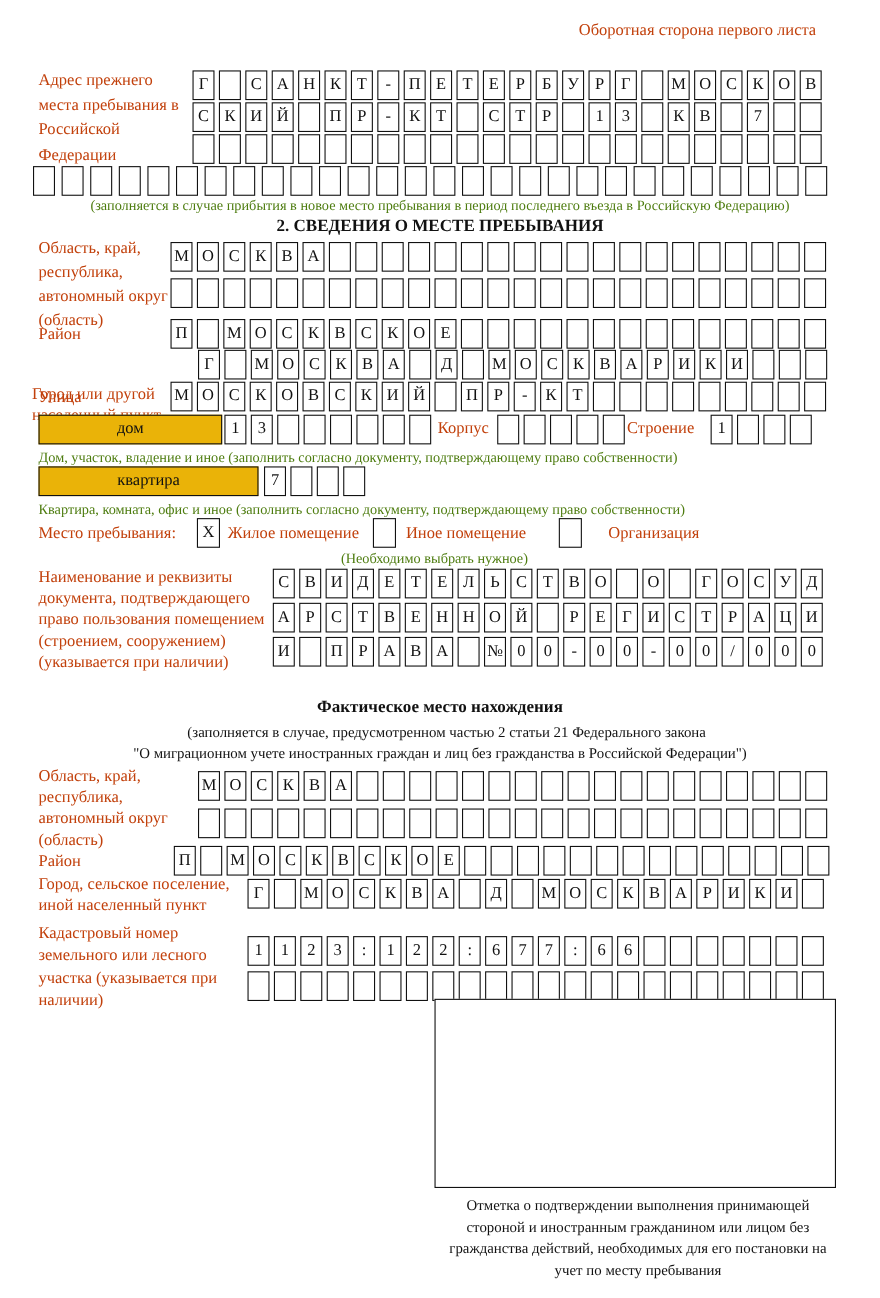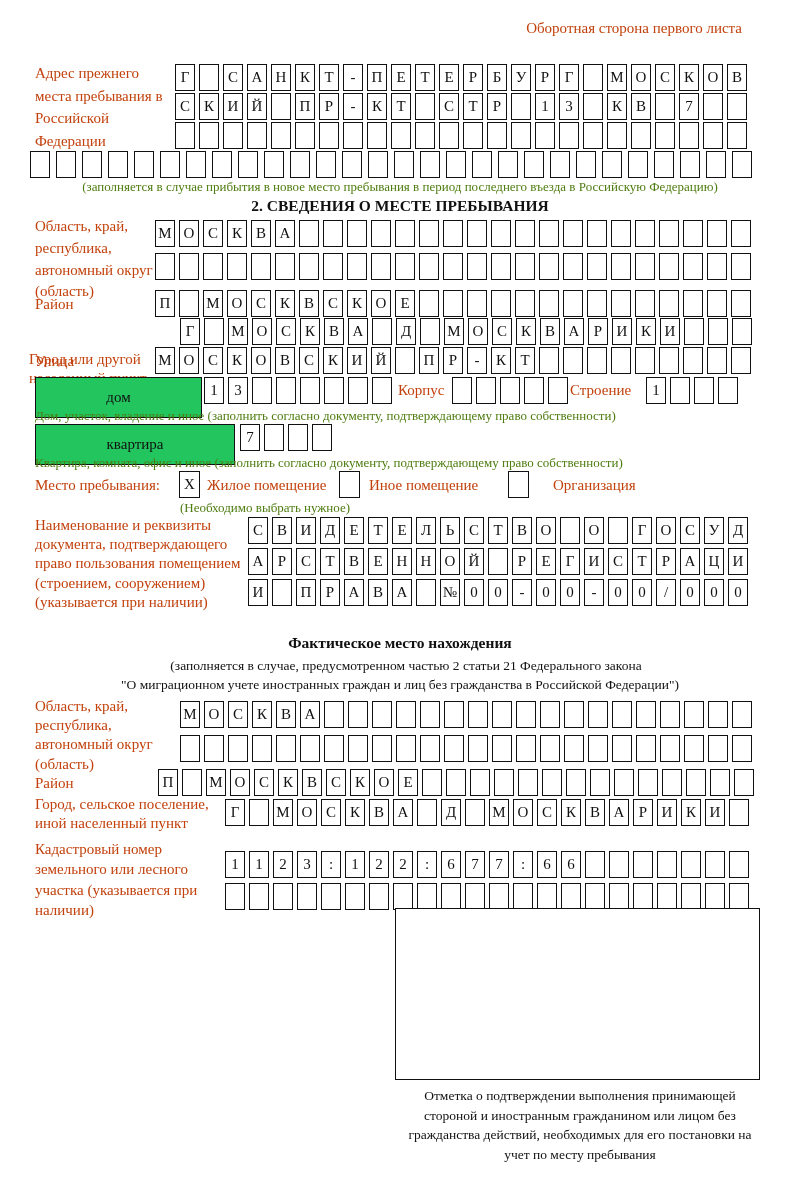--- a/index.html
+++ b/index.html
@@ -23,23 +23,23 @@
   .cellrow.wide { gap: 6px; }
   .cellcol { display: flex; flex-direction: column; }
   .cell {
     width: 20px; height: 27px;
     border: 1.5px solid #111;
     display: flex; align-items: center; justify-content: center;
     font-size: 15px; font-family: "Liberation Serif", serif;
     flex: 0 0 auto; background: #fff;
   }
   .longbox {
-    height: 41px; border: 1.5px solid #111;
+    height: 27px; border: 1.5px solid #111;
     display: flex; align-items: center; justify-content: center;
-    font-size: 15px; background: #22c55e;
+    font-size: 15px; background: #eab308;
   }
   .checkbox {
     width: 21px; height: 27px; border: 1.5px solid #111;
     display: flex; align-items: center; justify-content: center;
     font-size: 15px; background: #fff;
   }
   .stampbox { border: 1.5px solid #111; background: #fff; }
 </style>
 </head>
 <body>
@@ -344,21 +344,21 @@
     </div>
   <div class="abs note" style="left:35px; top:455px;">Квартира, комната, офис и иное (заполнить согласно документу, подтверждающему право собственности)</div>
 
   <div class="abs lbl" style="left:35px; top:475px;">Место пребывания:</div>
   <div class="abs checkbox" style="left:179px; top:471px;">X</div>
   <div class="abs lbl" style="left:207px; top:475px;">Жилое помещение</div>
   <div class="abs checkbox" style="left:339px; top:471px;"></div>
   <div class="abs lbl" style="left:369px; top:475px;">Иное помещение</div>
   <div class="abs checkbox" style="left:508px; top:471px;"></div>
   <div class="abs lbl" style="left:553px; top:475px;">Организация</div>
-  <div class="abs note" style="left:180px; top:500px; width:300px; text-align:left;">(Необходимо выбрать нужное)</div>
+  <div class="abs note" style="left:180px; top:500px; width:300px; text-align:right;">(Необходимо выбрать нужное)</div>
 
   <div class="abs lbl" style="left:35px; top:516px; width:206px; line-height:1.28;">Наименование и реквизиты документа, подтверждающего право пользования помещением (строением, сооружением) (указывается при наличии)</div>
   <div class="abs cellcol" style="left:248px; top:517px; gap:4px;">
     <div class="cellrow">
         <div class="cell">С</div>
         <div class="cell">В</div>
         <div class="cell">И</div>
         <div class="cell">Д</div>
         <div class="cell">Е</div>
         <div class="cell">Т</div>

